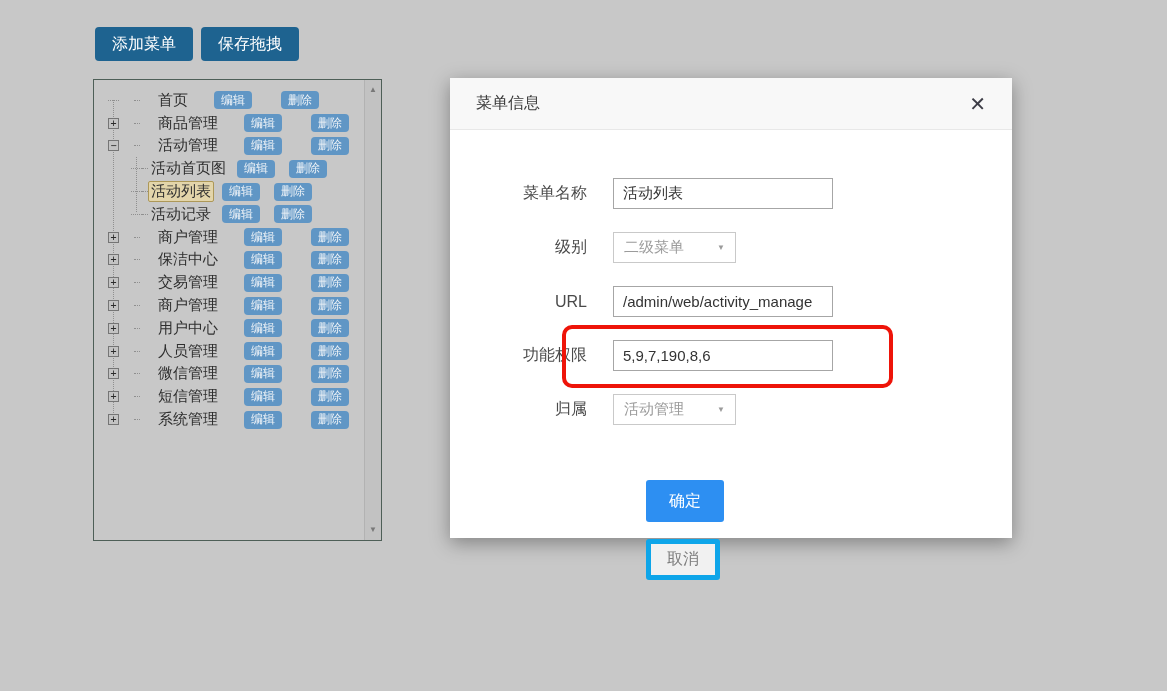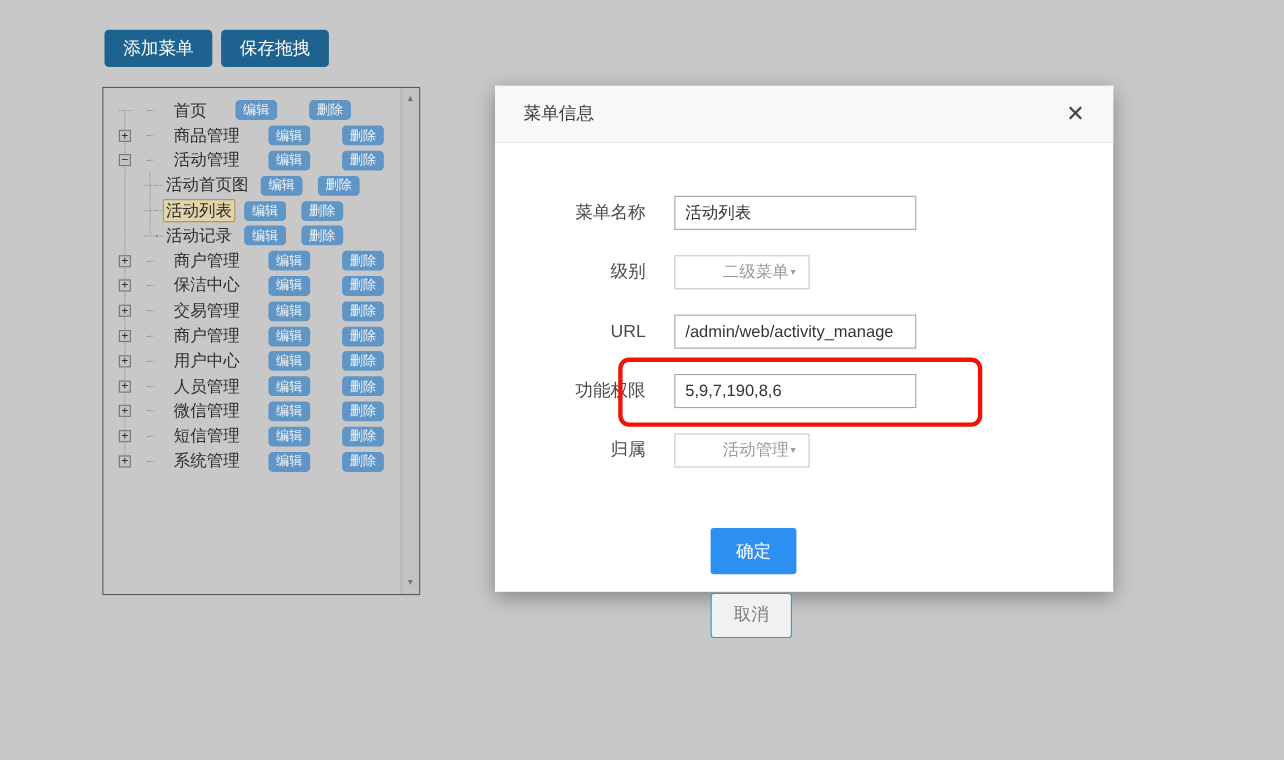--- a/index.html
+++ b/index.html
@@ -75,38 +75,38 @@
 
   .modal-body { padding-top:48px; }
   .form-row { display:flex; align-items:center; margin-bottom:23px; height:31px; }
   .form-label { width:137px; flex:none; text-align:right; font-size:16px; color:#4a4a4a; margin-right:26px; }
   .text-input {
     width:220px; height:31px; border:1px solid #a6a6a6; background:#fff;
     font-size:15px; color:#333; padding:0 9px; font-family:inherit; outline:none;
   }
   .select-box {
     width:123px; height:31px; border:1px solid #c9c9c9; background:#fff;
-    display:flex; align-items:center; justify-content:flex-end;
+    display:flex; align-items:center; justify-content:space-between;
     padding:0 10px; font-size:15px; color:#9b9b9b; cursor:pointer;
   }
   .select-caret { font-size:8px; color:#9b9b9b; }
 
   .red-annotation {
     position:absolute; left:112px; top:247px; width:331px; height:63px;
     border:4px solid #ee1409; border-radius:10px; pointer-events:none;
   }
 
   .modal-footer { position:absolute; left:196px; top:402px; display:flex; gap:16px;flex-direction:column; }
   .btn-confirm {
     width:78px; height:42px; background:#2d8ff2; color:#fff; border:none;
     border-radius:3px; font-size:16px; cursor:pointer; font-family:inherit;
   }
   .btn-cancel {
     width:74px; height:41px; background:#f1f1f1; color:#7d7d7d;
-    border:1px solid #0ea5e9; border-radius:3px; font-size:16px; cursor:pointer;
+    border:5px solid #0ea5e9; border-radius:3px; font-size:16px; cursor:pointer;
     font-family:Liberation Serif, serif; margin-top:1px;
   }
 </style>
 </head>
 <body>
 
 <div class="toolbar">
   <button>添加菜单</button>
   <button>保存拖拽</button>
 </div>

